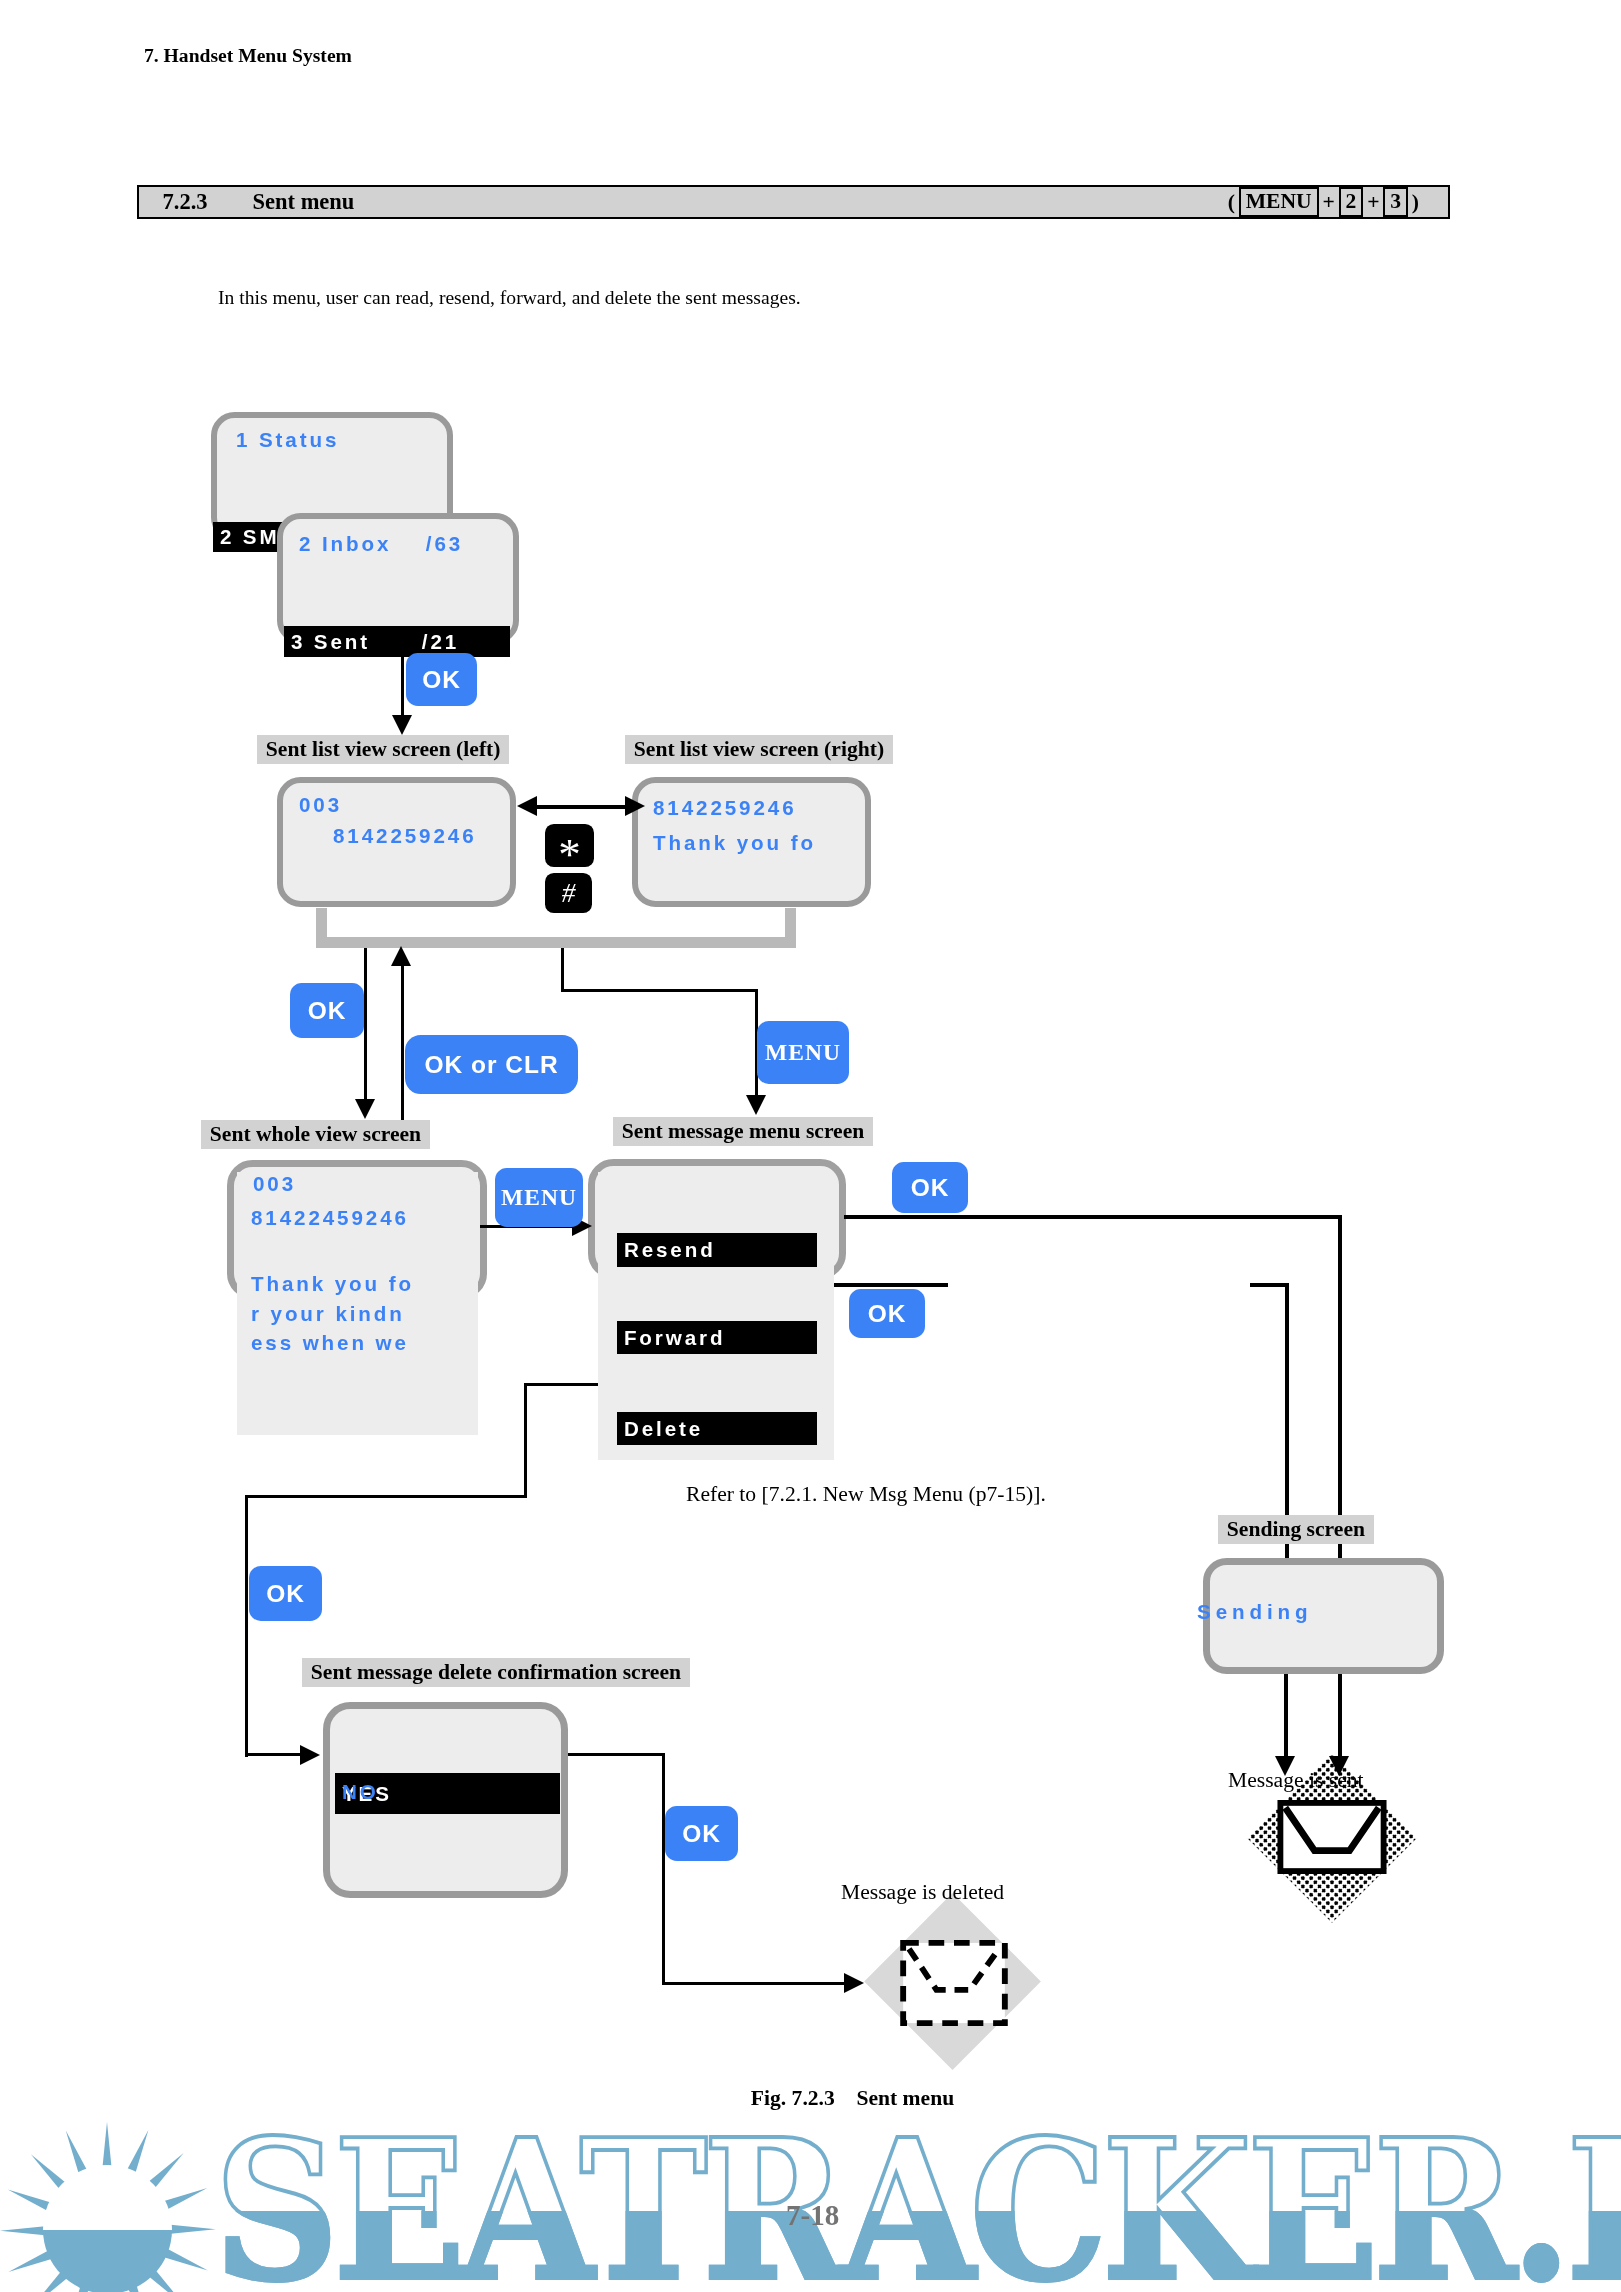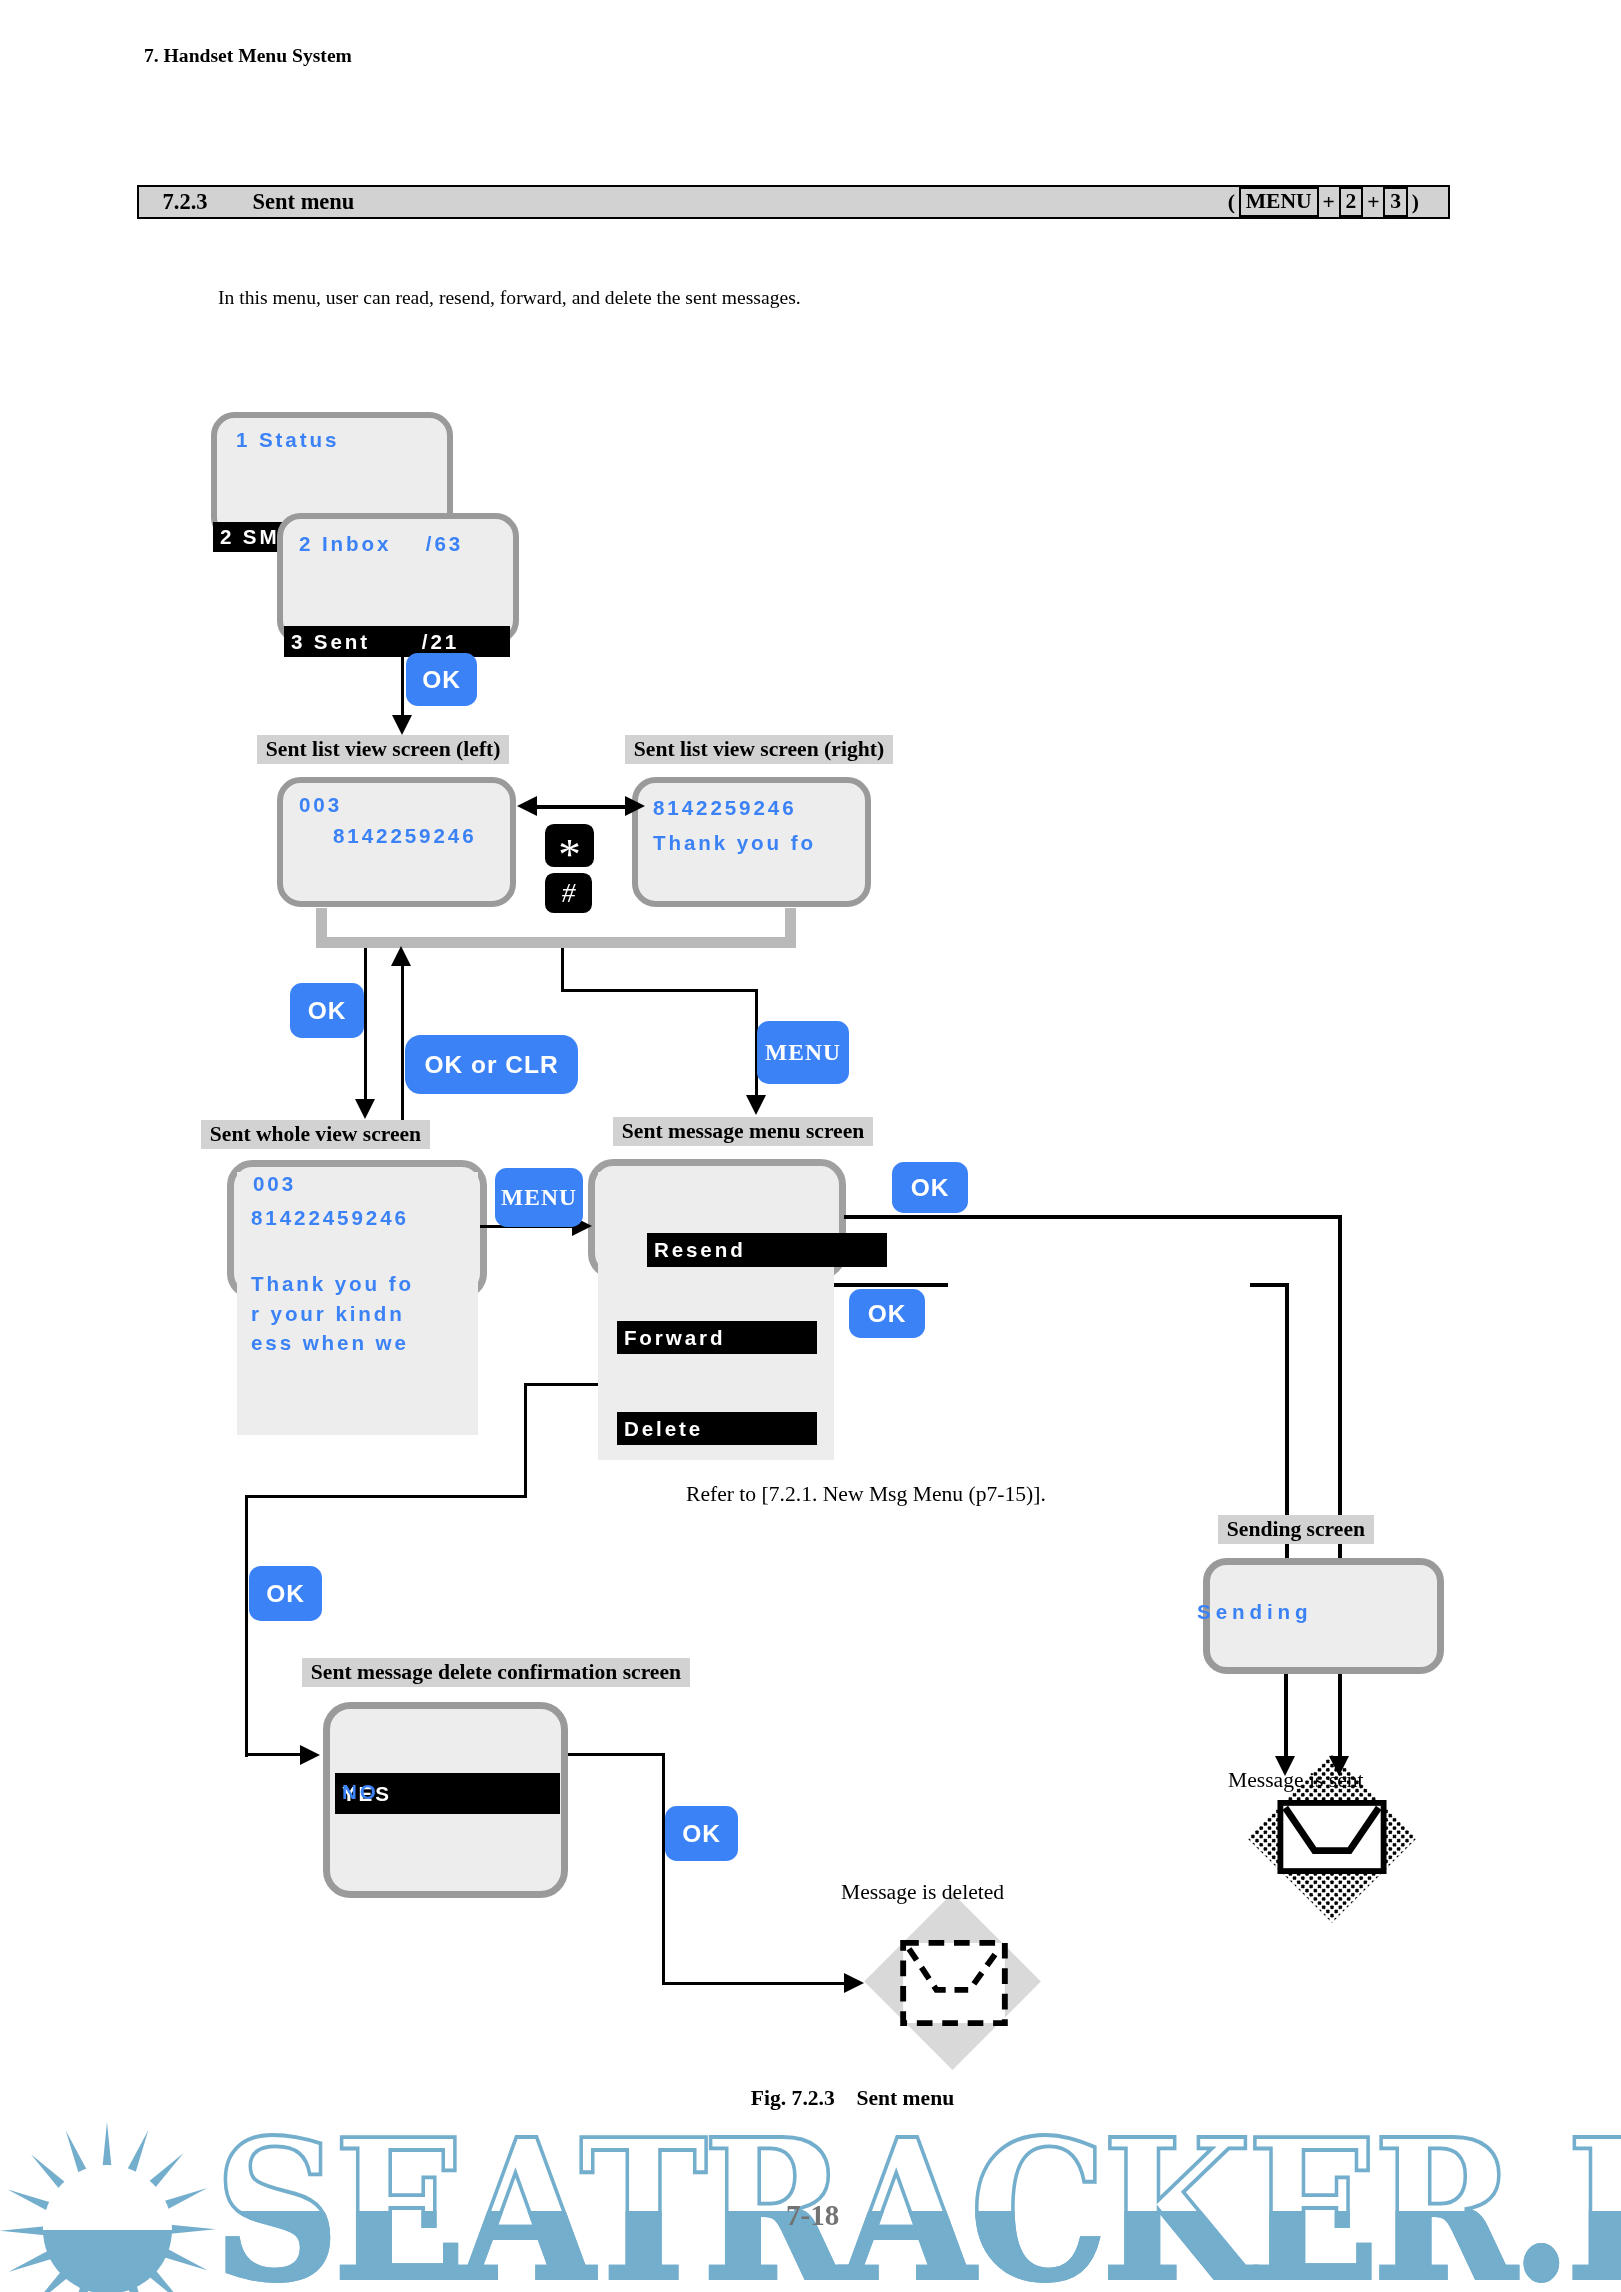--- a/index.html
+++ b/index.html
@@ -168,21 +168,21 @@
   <div class="abs lcdtext" style="left:251px; top:1272px;">Thank you fo</div>
   <div class="abs lcdtext" style="left:251px; top:1302px;">r your kindn</div>
   <div class="abs lcdtext" style="left:251px; top:1331px;">ess when we</div>
 
   <div class="abs hl" style="left:480px; top:1225px; width:102px; height:2.9px;"></div>
   <div class="abs ah-right" style="left:572px; top:1216px;"></div>
   <div class="abs btn serif" style="left:495px; top:1168px; width:88px; height:59px;">MENU</div>
 
   <div class="abs frame" style="left:588px; top:1159px; width:258px; height:120px;"></div>
   <div class="abs fill" style="left:598px; top:1172px; width:236px; height:288px;"></div>
-  <div class="abs bar" style="left:647px; top:1189px; width:240px; height:34px;">Resend</div>
+  <div class="abs bar" style="left:617px; top:1189px; width:200px; height:34px;">Resend</div>
   <div class="abs bar" style="left:617px; top:1277px; width:200px; height:33px;">Forward</div>
   <div class="abs bar" style="left:617px; top:1368px; width:200px; height:33px;">Delete</div>
 
   <div class="abs hl" style="left:844px; top:1215px; width:498px; height:3.9px;"></div>
   <div class="abs vl" style="left:1338px; top:1215px; width:3.9px; height:345px;"></div>
   <div class="abs btn" style="left:892px; top:1162px; width:76px; height:51px;">OK</div>
 
   <div class="abs hl" style="left:834px; top:1283px; width:114px; height:3.9px;"></div>
   <div class="abs btn" style="left:849px; top:1289px; width:76px; height:49px;">OK</div>
 

